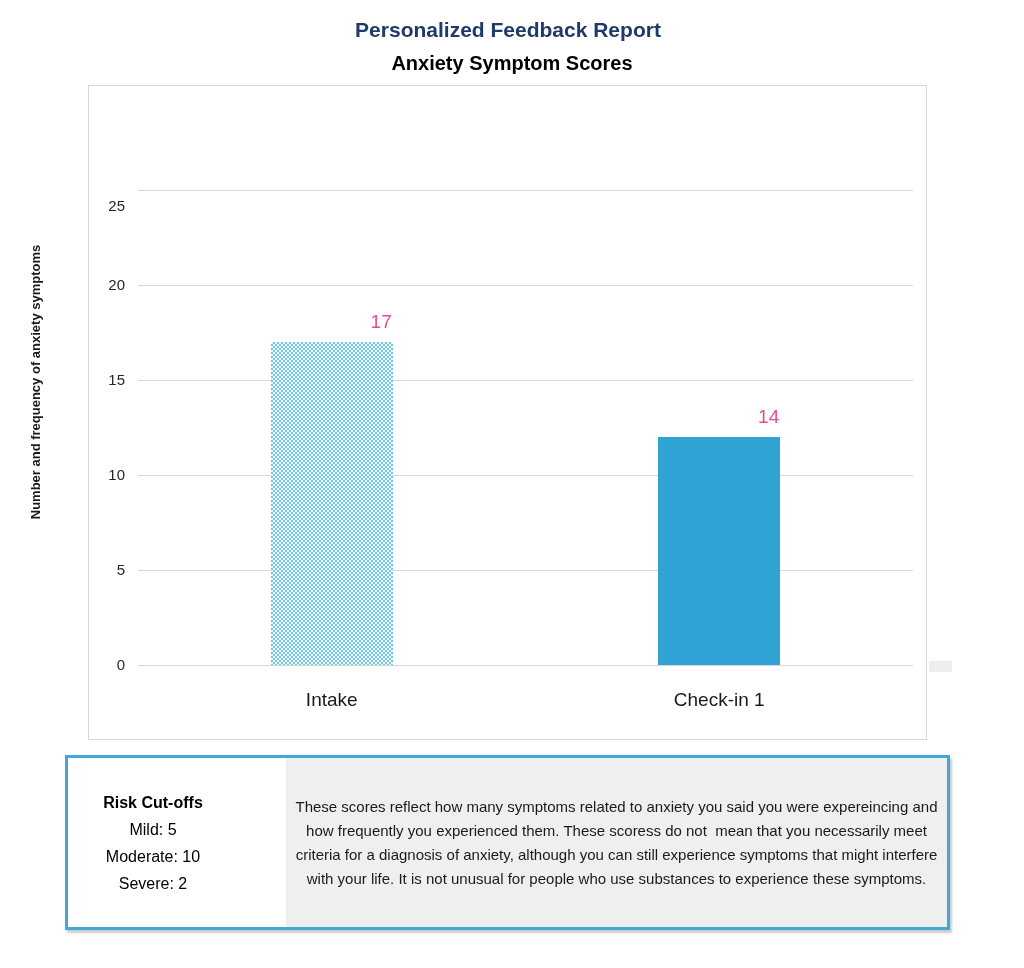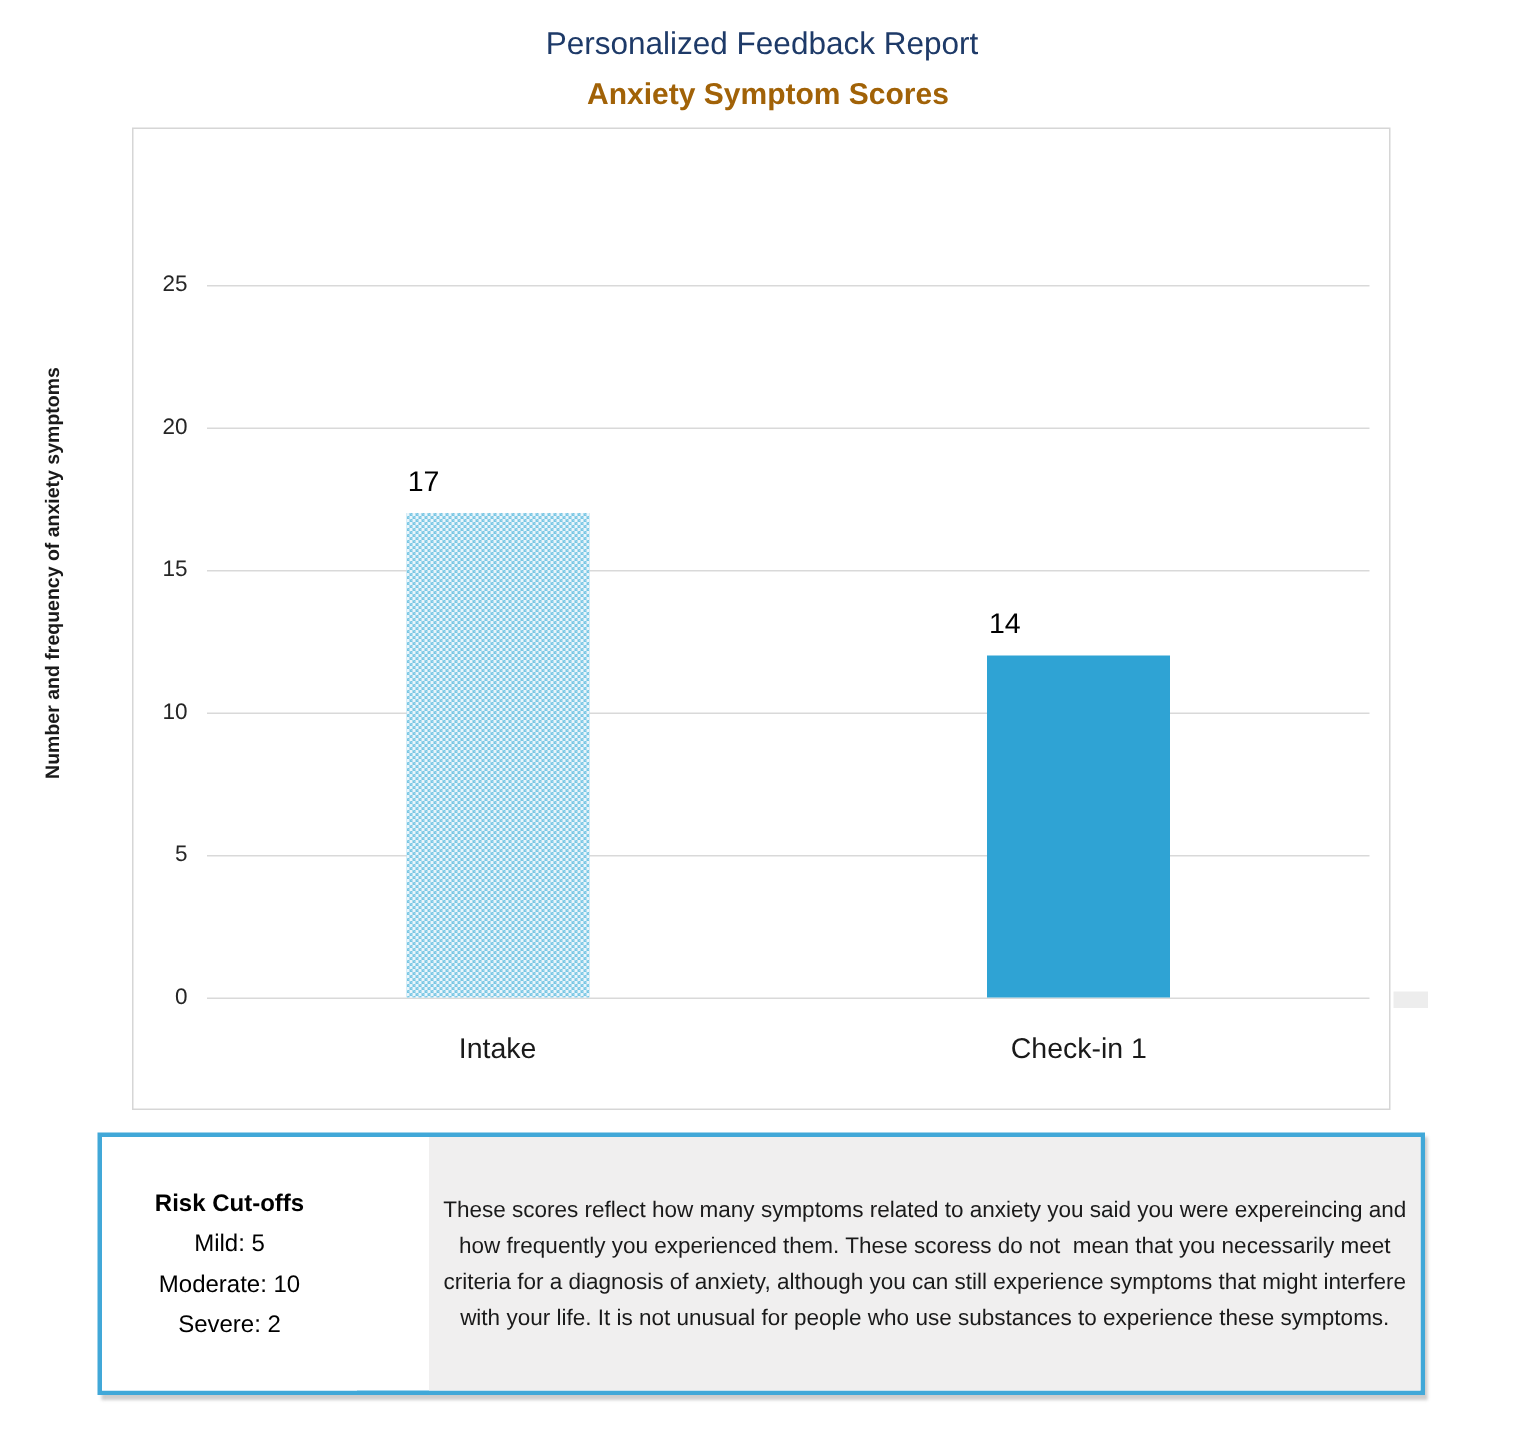--- a/index.html
+++ b/index.html
@@ -7,25 +7,25 @@
   body {
     width: 1024px; height: 968px;
     background: #ffffff;
     font-family: "Liberation Sans", sans-serif;
     color: #262626;
     position: relative;
     overflow: hidden;
   }
   .report-title {
     position: absolute; top: 18px; left: 0; width: 1016px;
-    text-align: center; font-size: 21px; font-weight: normal; color: #1e3a68;
+    text-align: center; font-size: 21px; font-weight: bold; color: #1e3a68;
   }
   .chart-subtitle {
     position: absolute; top: 52px; left: 0; width: 1024px;
-    text-align: center; font-size: 20px; font-weight: bold; color: #a16207;
+    text-align: center; font-size: 20px; font-weight: bold; color: #000000;
   }
   .y-axis-title {
     position: absolute; left: 35px; top: 382px;
     transform: translate(-50%, -50%) rotate(-90deg);
     white-space: nowrap;
     font-size: 13px; font-weight: bold; color: #1a1a1a;
   }
   .chart-box {
     position: absolute; left: 88px; top: 85px;
     width: 839px; height: 655px;
@@ -35,22 +35,22 @@
   .plot { position: absolute; inset: 0; }
   .gridline {
     position: absolute; height: 1px; background: #d9d9d9;
   }
   .ytick {
     position: absolute; left: 0; width: 36px;
     text-align: right; font-size: 15px; color: #262626;
   }
   .bar { position: absolute; }
   .bar-value {
-    position: absolute; width: 120px; text-align: left;
-    font-size: 19px; color: #000000;
+    position: absolute; width: 120px; text-align: right;
+    font-size: 19px; color: #ec4899;
   }
   .xtick {
     position: absolute; width: 220px; text-align: center;
     font-size: 19px; color: #1a1a1a;
   }
   .screen-artifact {
     position: absolute; left: 929px; top: 661px;
     width: 23px; height: 11px; background: #ededed;
   }
   .info-box {
@@ -95,21 +95,21 @@
       <div class="ytick" style="top: 570px;">0</div>
       <div class="gridline" style="top: 484px; left: 49px; width: 775px; background: rgb(217, 217, 217);"></div>
       <div class="ytick" style="top: 475px;">5</div>
       <div class="gridline" style="top: 389px; left: 49px; width: 775px; background: rgb(217, 217, 217);"></div>
       <div class="ytick" style="top: 380px;">10</div>
       <div class="gridline" style="top: 294px; left: 49px; width: 775px; background: rgb(217, 217, 217);"></div>
       <div class="ytick" style="top: 285px; text-align: right;">15</div>
       <div class="gridline" style="top: 199px; left: 49px; width: 775px; background: rgb(217, 217, 217);"></div>
       <div class="ytick" style="top: 190px;">20</div>
       <div class="gridline" style="top: 104px; left: 49px; width: 775px; background: rgb(217, 217, 217);"></div>
-      <div class="ytick" style="top: 95px;">25</div>
+      <div class="ytick" style="top: 111px;">25</div>
       <div class="bar" style="left: 181.75px; top: 256px; width: 122px; height: 323px; background-color: rgb(234, 245, 251); background-image: linear-gradient(45deg, rgb(121, 199, 228) 25%, transparent 25%, transparent 75%, rgb(121, 199, 228) 75%), linear-gradient(45deg, rgb(121, 199, 228) 25%, transparent 25%, transparent 75%, rgb(121, 199, 228) 75%); background-position: 0px 0px, 2px 2px; background-size: 4px 4px;"></div>
       <div class="bar-value" style="left: 182.75px; top: 225px;">17</div>
       <div class="xtick" style="left: 132.75px; top: 603px;">Intake</div>
       <div class="bar" style="left: 569.25px; top: 351px; width: 122px; height: 228px; background: rgb(47, 163, 212);"></div>
       <div class="bar-value" style="left: 570.25px; top: 320px;">14</div>
       <div class="xtick" style="left: 520.25px; top: 603px;">Check-in 1</div>
     </div>
 </div>
 
 <div class="screen-artifact"></div>

